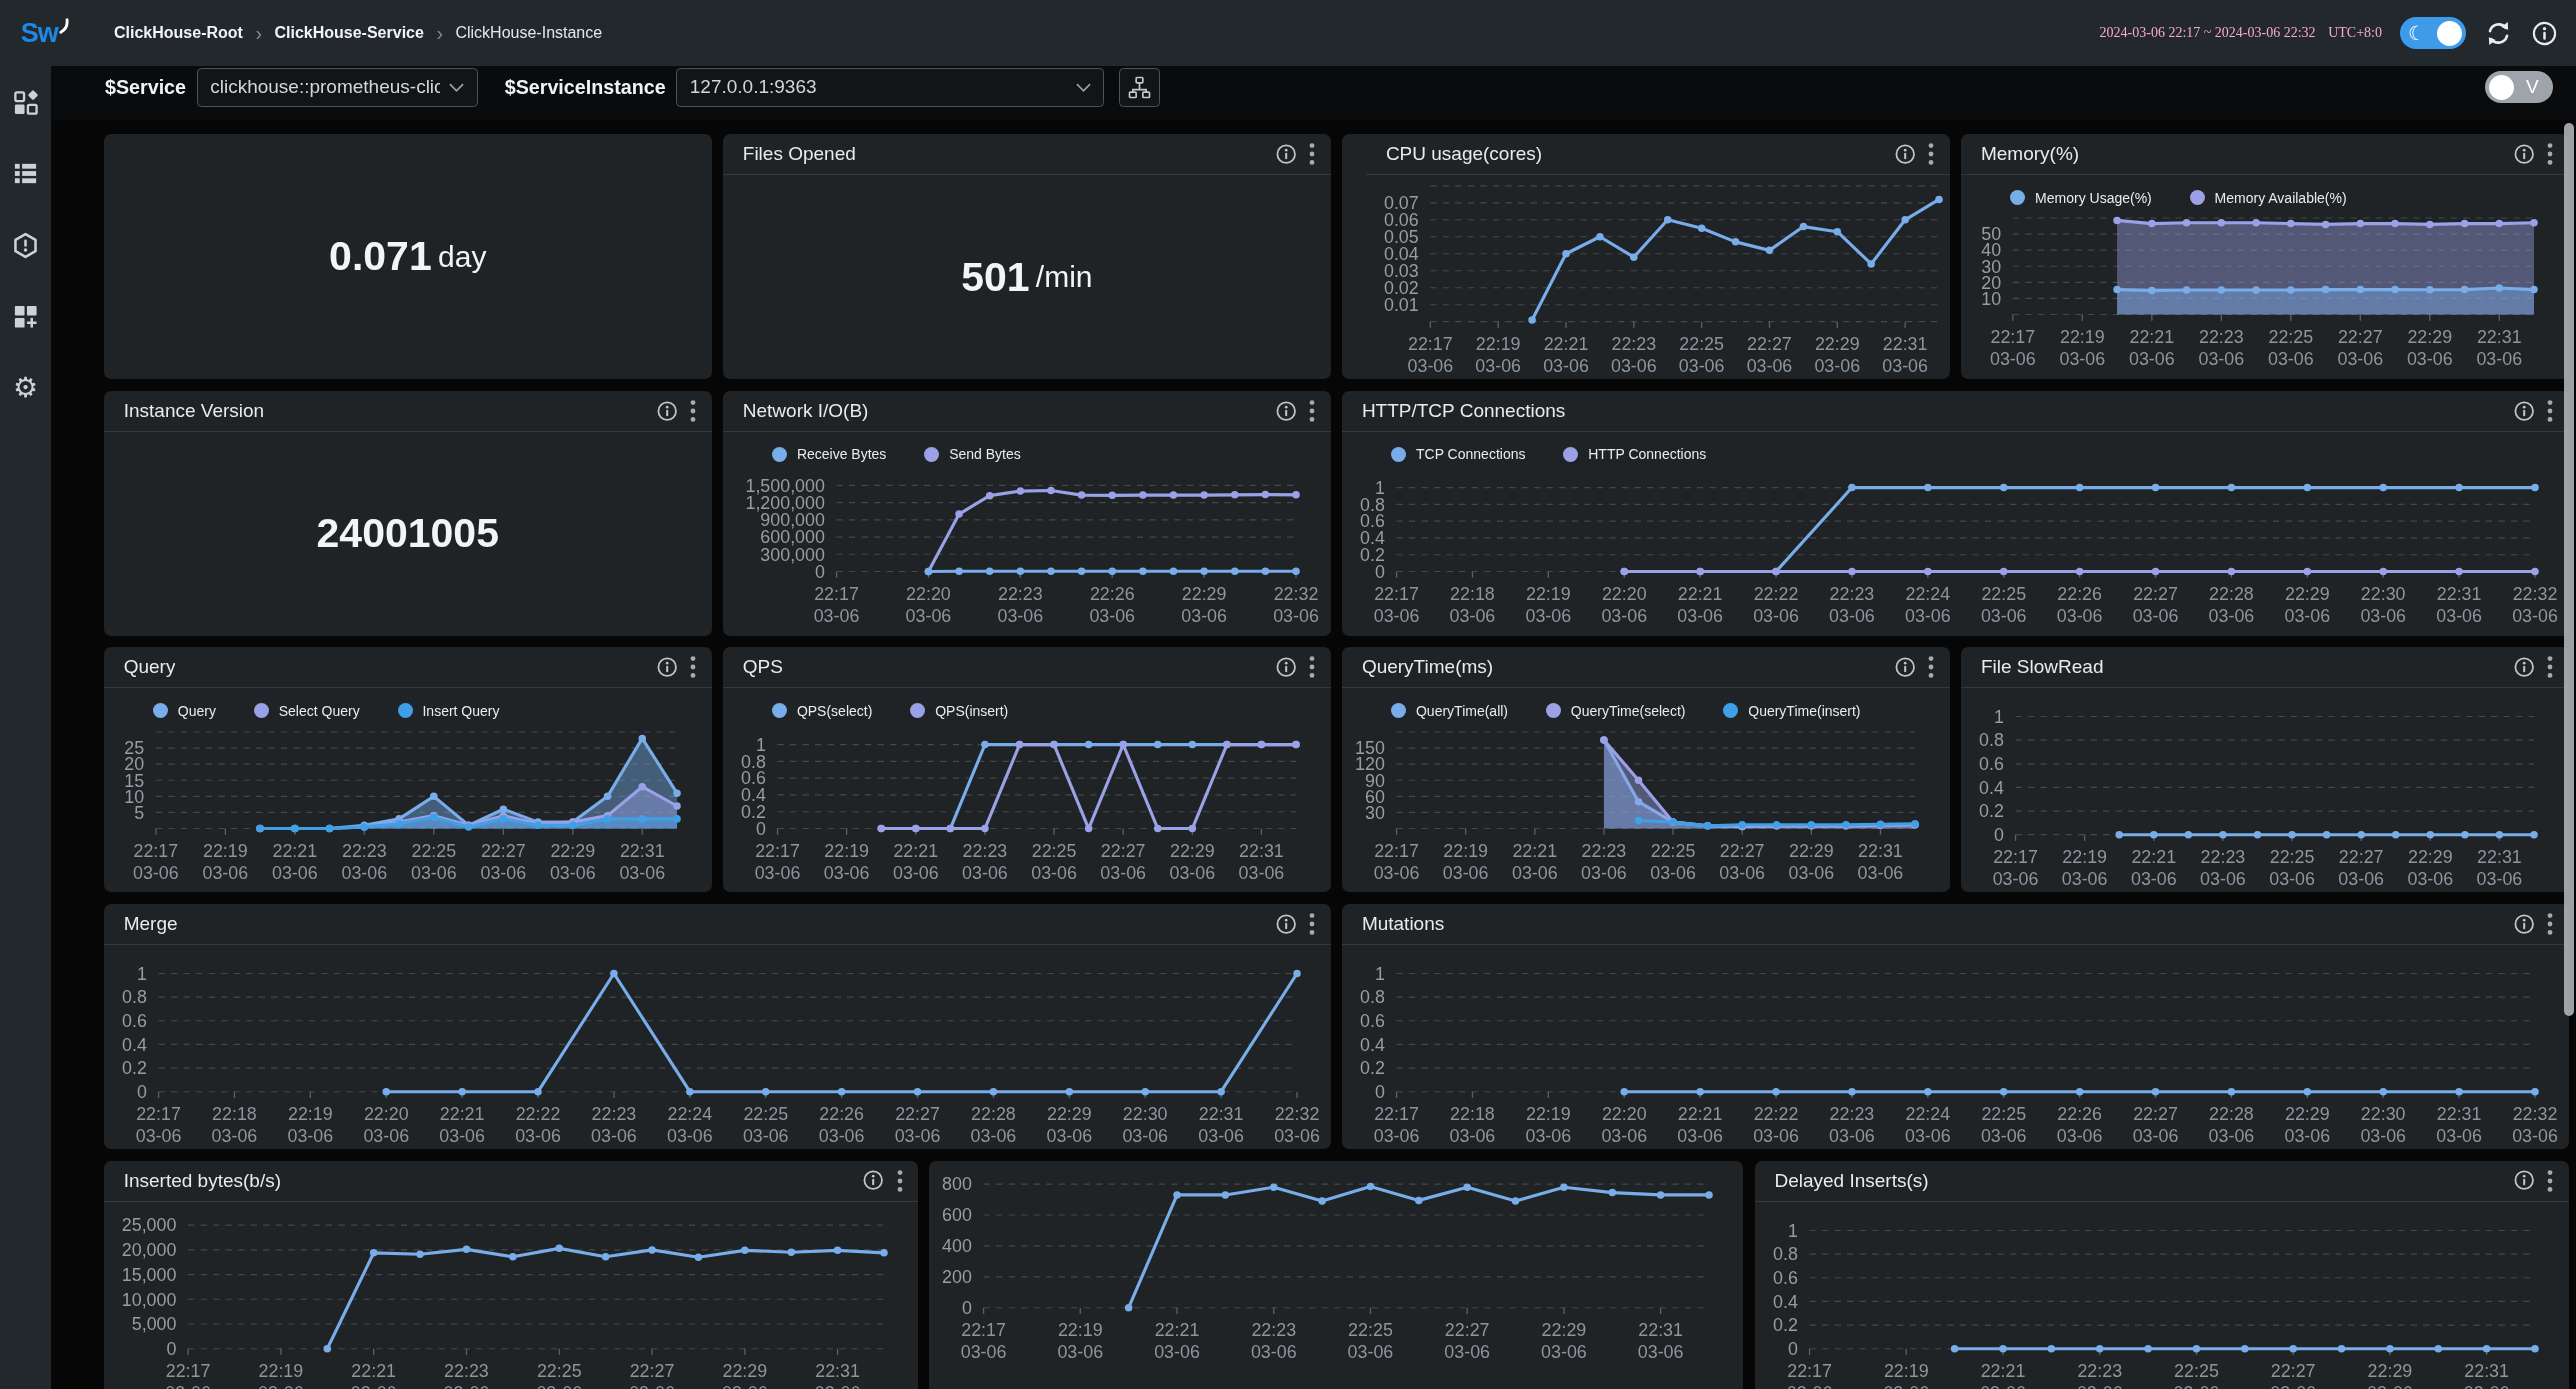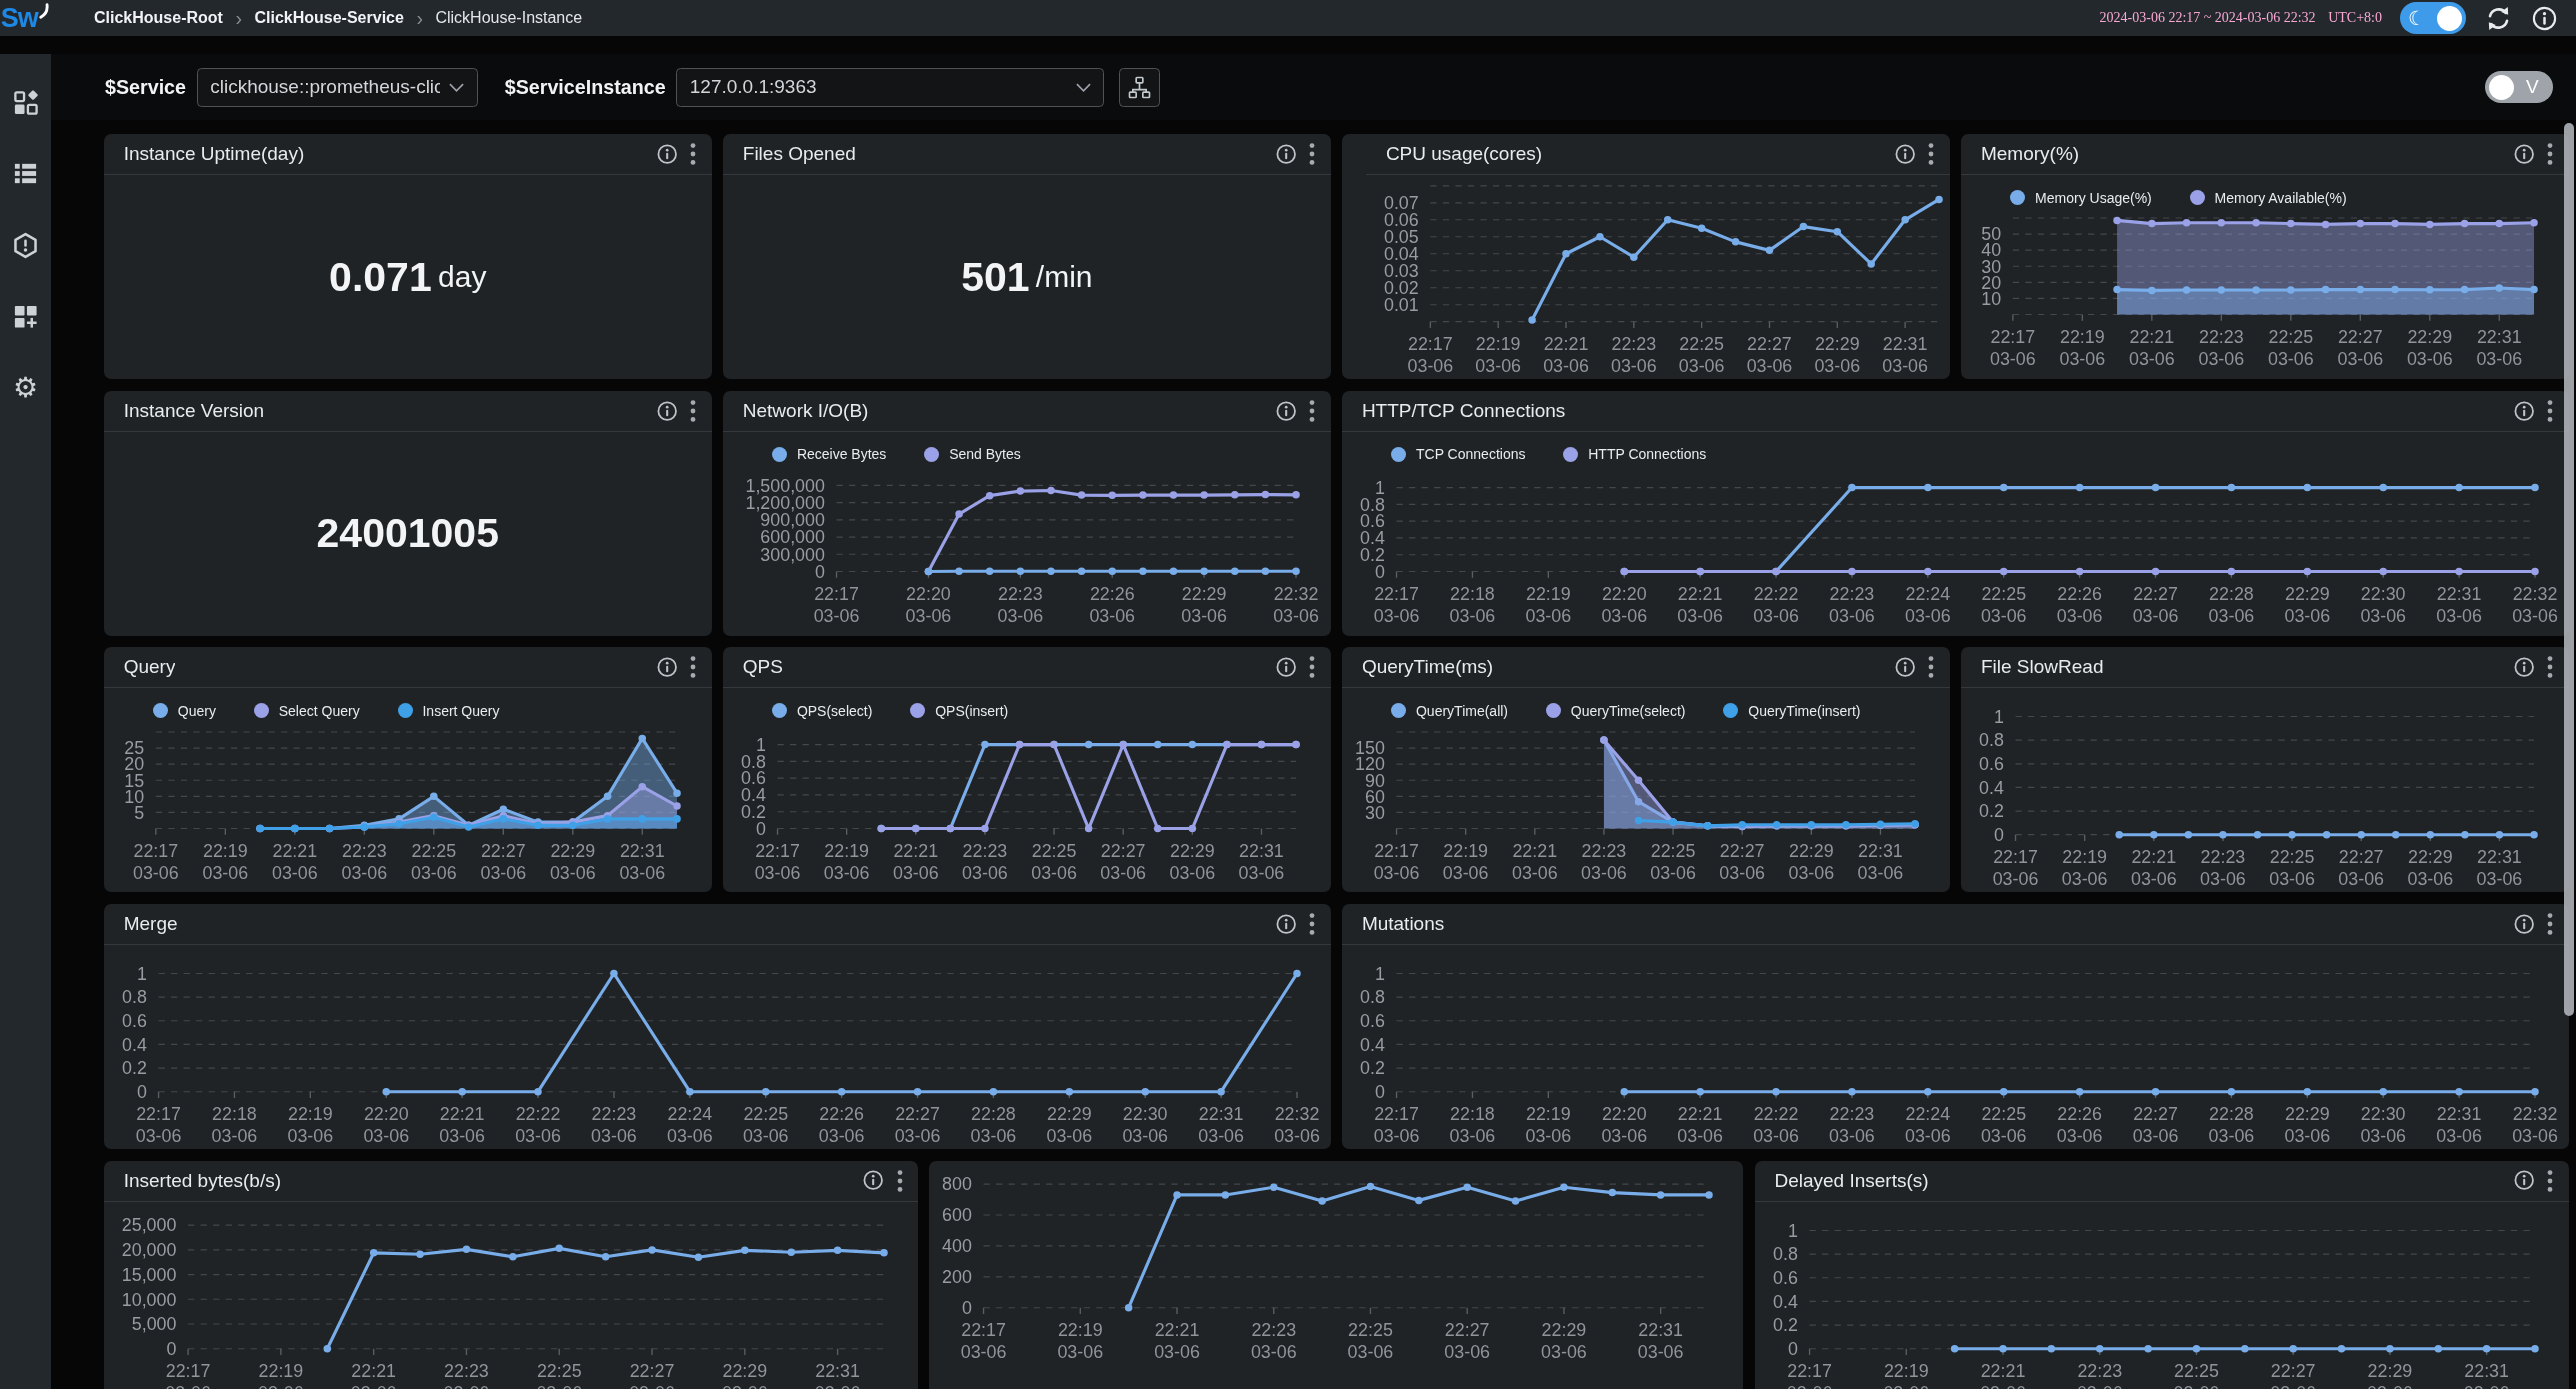--- a/index.html
+++ b/index.html
@@ -1,21 +1,21 @@
 <!DOCTYPE html>
 <html style="font-size:14.3px"><head>
 <meta charset="utf-8">
 <style>
   * { margin:0; padding:0; box-sizing:border-box; }
   html,body { width:2576px; height:1390px; overflow:hidden; background:#060607;
     font-family:"Liberation Sans",sans-serif; }
 
   
-  .topbar { position:fixed; top:0; left:0; width:2576px; height:36px; background:#23282D;
-    display:flex; align-items:center; z-index:20; }
+  .topbar { position:fixed; top:0; left:0; width:2576px; height:66px; background:#23282D;
+    display:flex; align-items:center; z-index:20;padding-left:20px; }
   .logo-box { width:51px; height:54px; display:flex; align-items:center; justify-content:center; }
   .logo-text { color:#1E88E5; font-size:27px; font-weight:bold; letter-spacing:-0.9px; }
   .logo-hook { margin-left:0.9px; margin-bottom:14.3px; }
   .breadcrumb { display:flex; align-items:center; margin-left:43px; gap:12.5px; }
   .crumb { font-size:16px; color:#F1F3F5; font-weight:700; cursor:pointer; }
   .crumb.last { font-weight:400; color:#E4E7EA; }
   .crumb-sep { color:#878D93; font-size:19.7px; }
   .topbar-right { margin-left:auto; display:flex; align-items:center; gap:18px; margin-right:18px; }
   .time-range, .tz { font-family:Liberation Serif, serif; font-size:14px; color:#f9a8d4; }
   .tz { margin-left:-5.4px; }
@@ -177,39 +177,20 @@
       </svg>
     </div>
     <div class="ver-toggle">
       <span class="knob"></span>
       <span class="v-label">V</span>
     </div>
   </div>
   <div class="grid" id="grid">
       <div class="row">
         <div class="panel" style="flex: 0 0 calc(25% - 8.7px);">
-          <div class="panel-header">
-            <span class="panel-title">Instance Uptime(day)</span>
-            <span class="header-icons">
-              <span class="icon-btn">
-                <svg width="22.4" height="22.4" viewBox="0 0 28 28">
-                  <circle cx="14" cy="14" r="11" fill="none" stroke="#BFC4C9" stroke-width="2.2"></circle>
-                  <circle cx="14" cy="9" r="1.7" fill="#BFC4C9"></circle>
-                  <rect x="12.7" y="12.2" width="2.6" height="8.2" rx="1.3" fill="#BFC4C9"></rect>
-                </svg>
-              </span>
-              <span class="icon-btn">
-                <svg width="8" height="24" viewBox="0 0 9 27">
-                  <circle cx="4.5" cy="4" r="2.7" fill="#A6ABB0"></circle>
-                  <circle cx="4.5" cy="13.5" r="2.7" fill="#A6ABB0"></circle>
-                  <circle cx="4.5" cy="23" r="2.7" fill="#A6ABB0"></circle>
-                </svg>
-              </span>
-            </span>
-          </div>
           <div class="panel-body">
             <div class="big-value">
               <span class="val">0.071</span>
               <span class="unit">day</span>
             </div>
           </div>
         </div>
         <div class="panel" style="flex: 0 0 calc(25% - 8.7px);">
           <div class="panel-header">
             <span class="panel-title">Files Opened</span>

